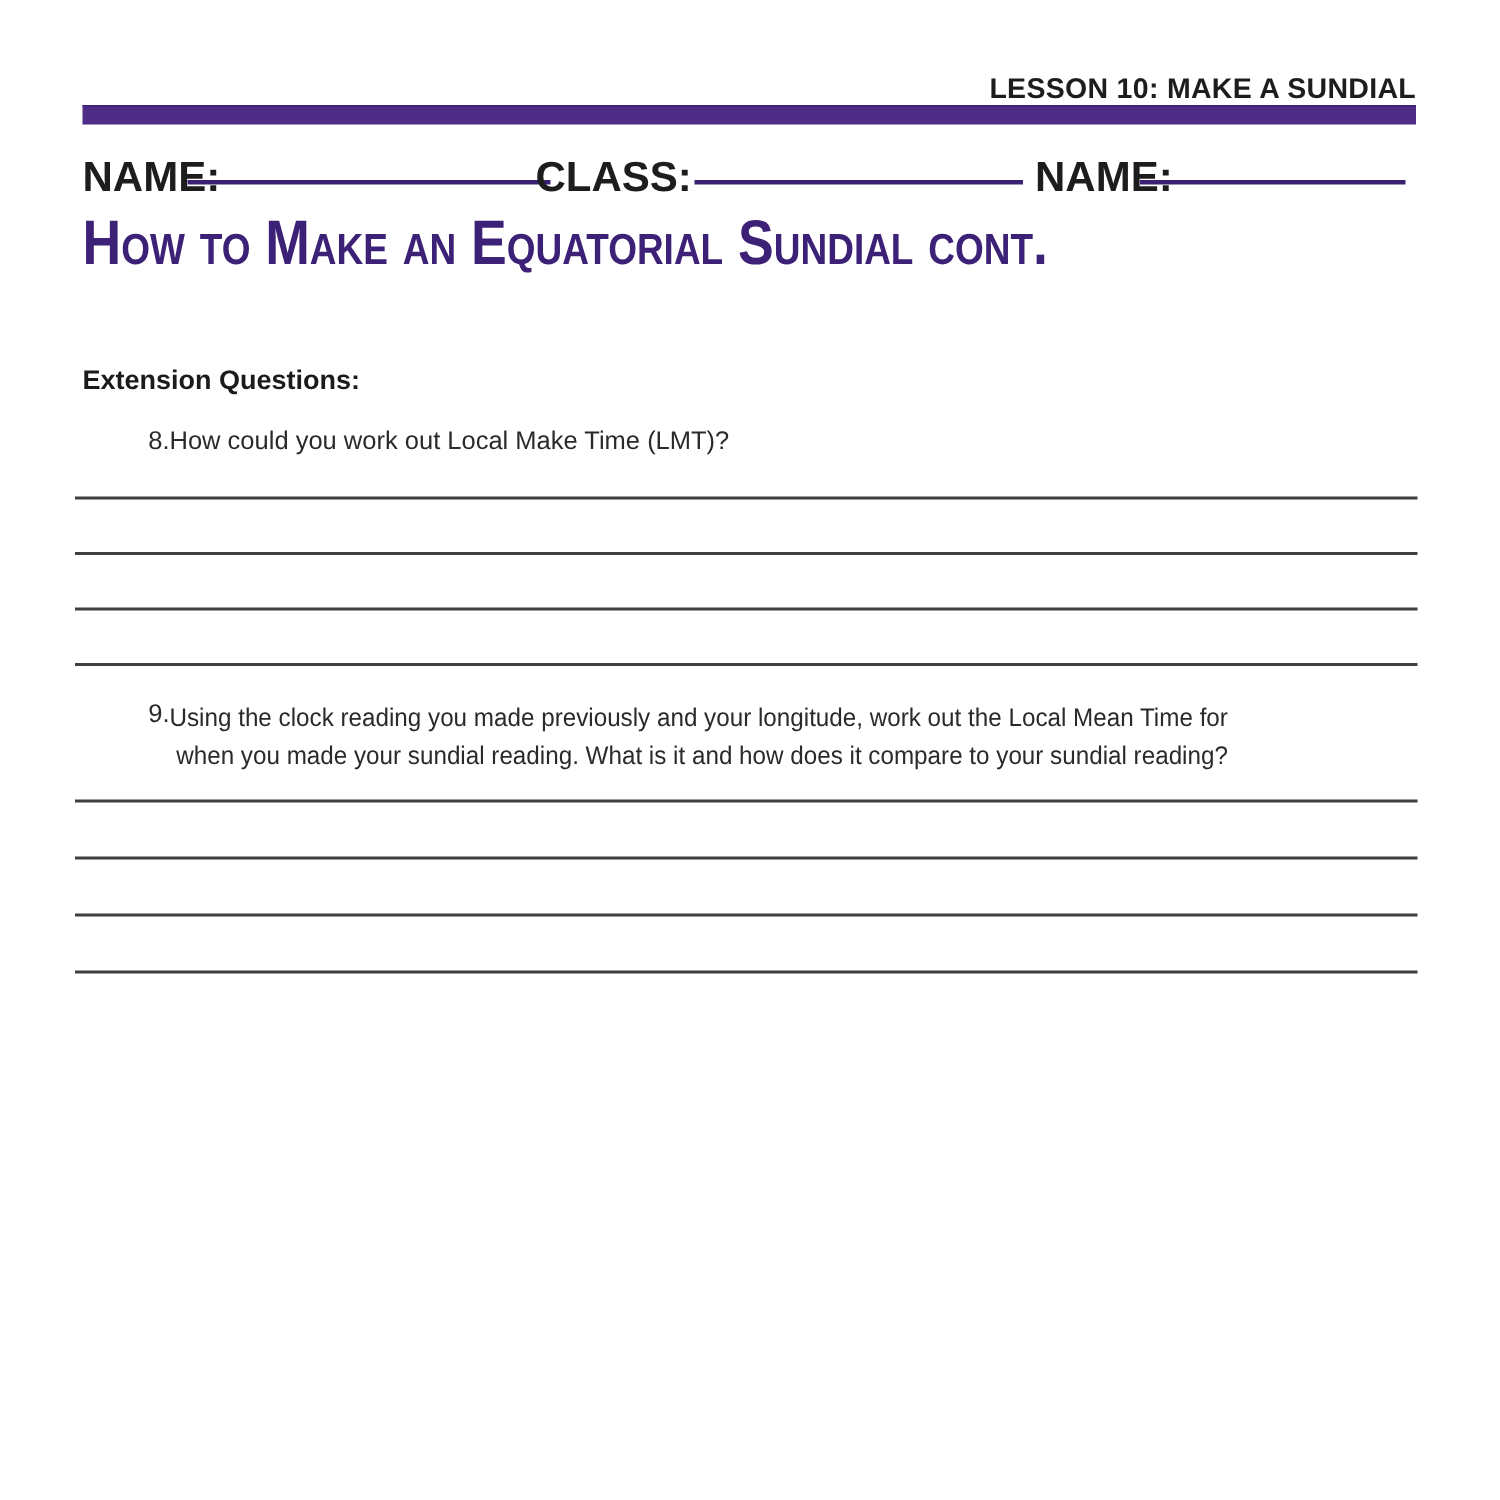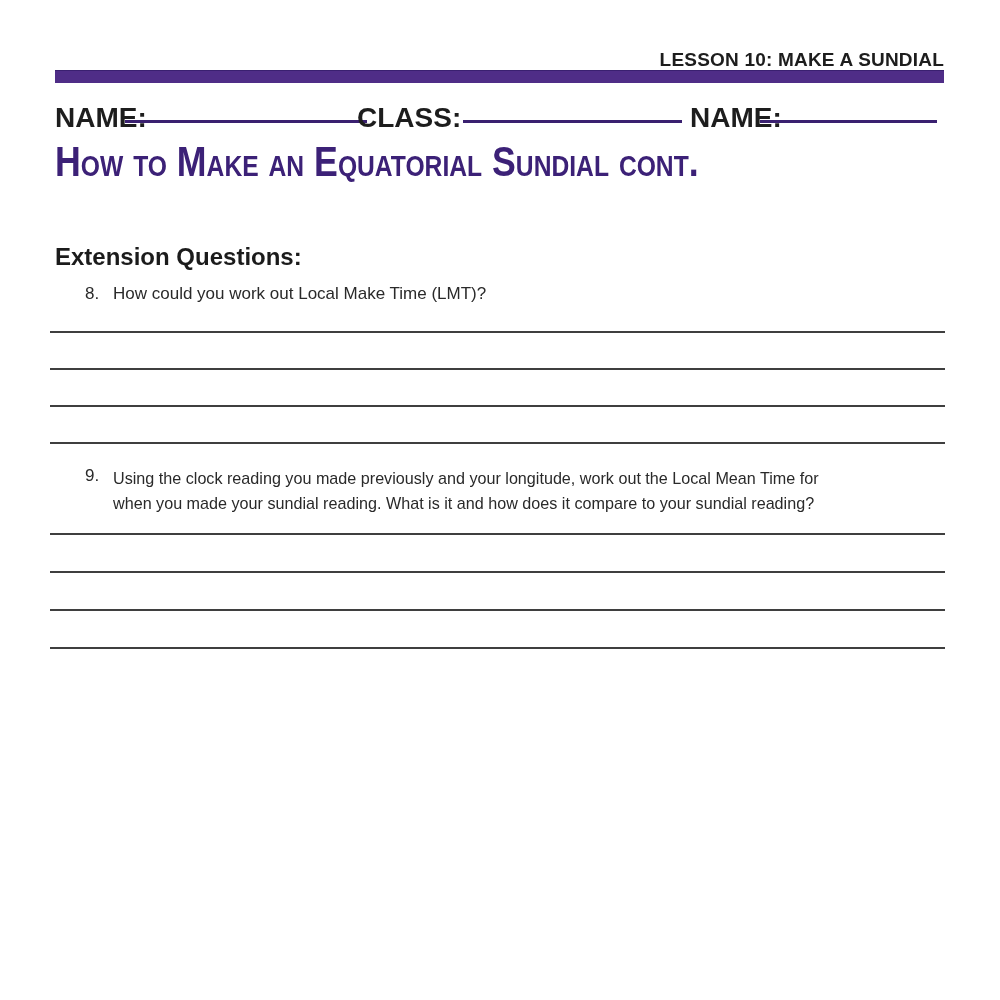--- a/index.html
+++ b/index.html
@@ -8,20 +8,21 @@
     background: #ffffff;
   }
   .page {
     position: relative;
     width: 1000px;
     height: 754px;
     background: #ffffff;
     overflow: hidden;
     font-family: "Liberation Sans", sans-serif;
     color: #222222;
+    text-align: right;
   }
 
   
   .lesson-header {
     position: absolute;
     top: 49px;
     right: 56px;
     font-size: 19px;
     font-weight: bold;
     letter-spacing: 0.2px;
@@ -76,21 +77,21 @@
     white-space: nowrap;
     transform: scaleX(0.85);
     transform-origin: left top;
   }
 
   
   .section-heading {
     position: absolute;
     left: 55px;
     top: 243px;
-    font-size: 24px;
+    font-size: 18px;
     font-weight: bold;
     color: #1b1b1b;
   }
 
   
   .question {
     position: absolute;
     left: 85px;
     display: flex;
     align-items: flex-start;

